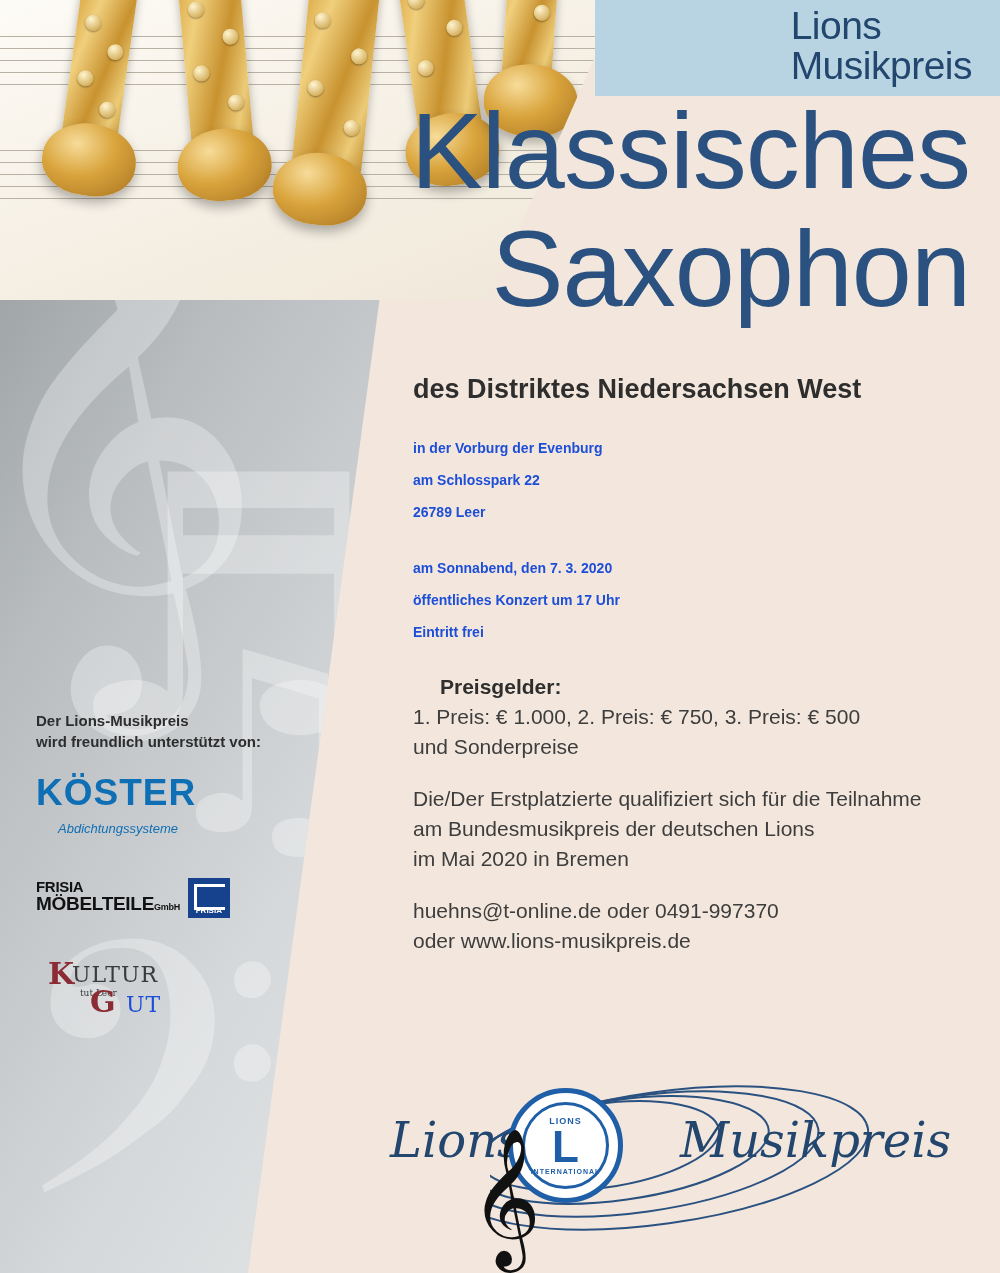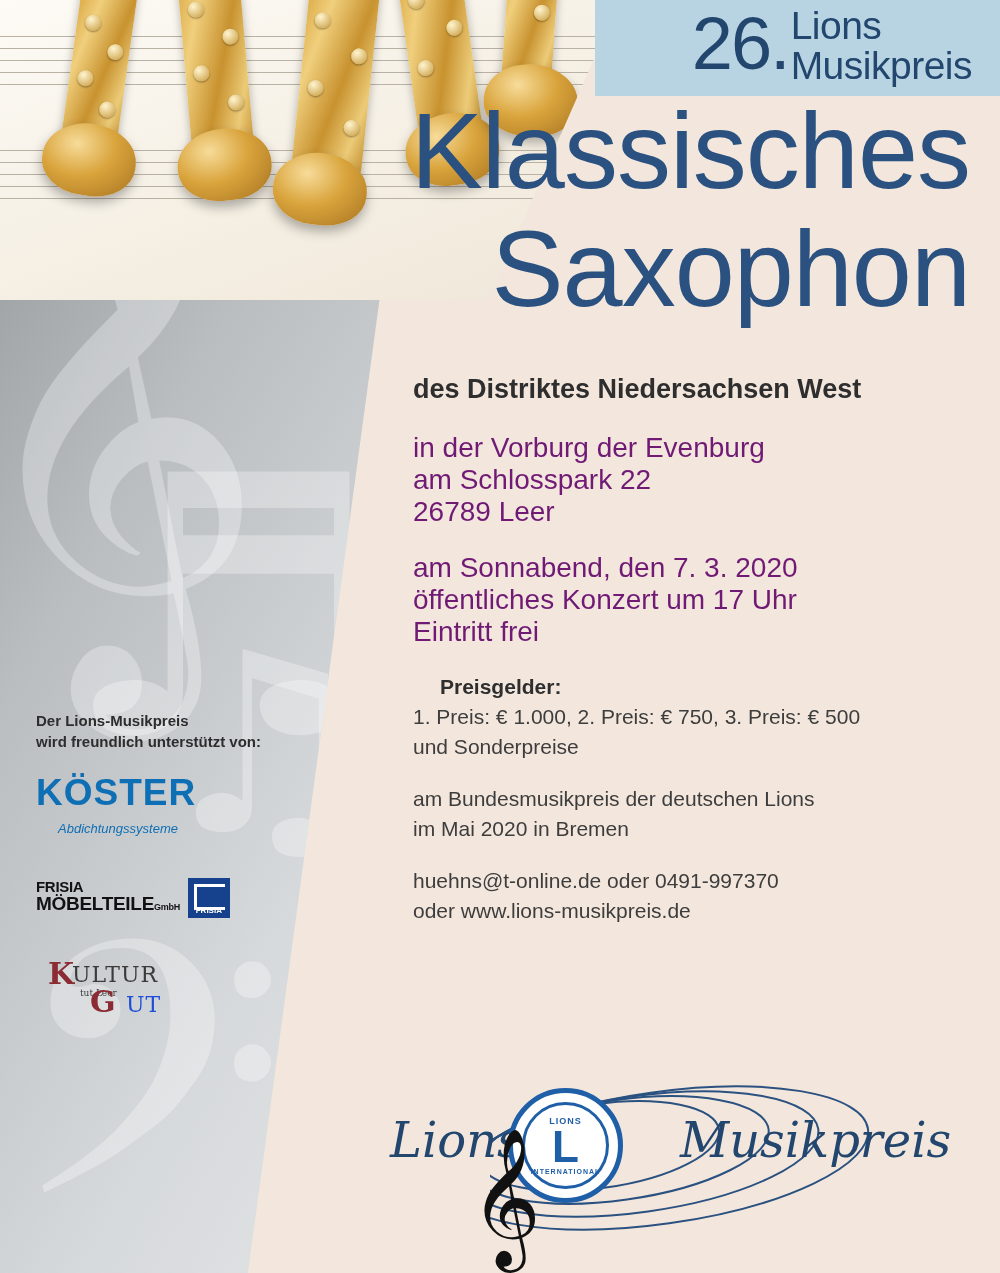--- a/index.html
+++ b/index.html
@@ -134,24 +134,24 @@
     color: #3a3a3a;
   }
   .b-strong {
     font-weight: bold;
     font-size: 27px;
     line-height: 34px;
     color: #2e2e2e;
     margin-bottom: 26px;
   }
   .b-block {
-    font-weight: normal;
-    font-size: 28px;
+    font-weight: bold;
+    font-size: 14px;
     line-height: 32px;
-    color: #701a75;
+    color: #1d4ed8;
     margin-bottom: 24px;
   }
   .b-lead {
     font-weight: bold;
     font-size: 21px;
     line-height: 30px;
     color: #2e2e2e;
     margin-left: 27px;
   }
   .b-normal {
@@ -371,21 +371,20 @@
     </div>
     <div class="sax" style="left:505px; top:-60px; width:50px; height:170px; transform:rotate(4deg);">
 
       <div class="key r" style="top:64px"></div>
       <div class="bell"></div>
     </div>
   </div>
 
   <div class="header-band"></div>
   <div class="header-inner">
-    <span class="num26">26.</span>
     <span class="lions-stack">
       <span class="l1">Lions</span>
       <span class="l2">Musikpreis</span>
     </span>
   </div>
 
   <div class="title">
     <span class="l1">Klassisches</span>
     <span class="l2">Saxophon</span>
   </div>
@@ -407,20 +406,21 @@
 
     <div>
       <div class="b-lead">Preisgelder:</div>
       <div class="b-normal">1. Preis: € 1.000, 2. Preis: € 750, 3. Preis: € 500</div>
       <div class="b-normal">und Sonderpreise</div>
     </div>
 
     <div class="gap"></div>
 
     <div>
+      <div class="b-normal">Die/Der Erstplatzierte qualifiziert sich für die Teilnahme</div>
       <div class="b-normal">am Bundesmusikpreis der deutschen Lions</div>
       <div class="b-normal">im Mai 2020 in Bremen</div>
     </div>
 
     <div class="gap"></div>
 
     <div>
       <div class="b-normal">huehns@t-online.de oder 0491-997370</div>
       <div class="b-normal">oder www.lions-musikpreis.de</div>
     </div>

